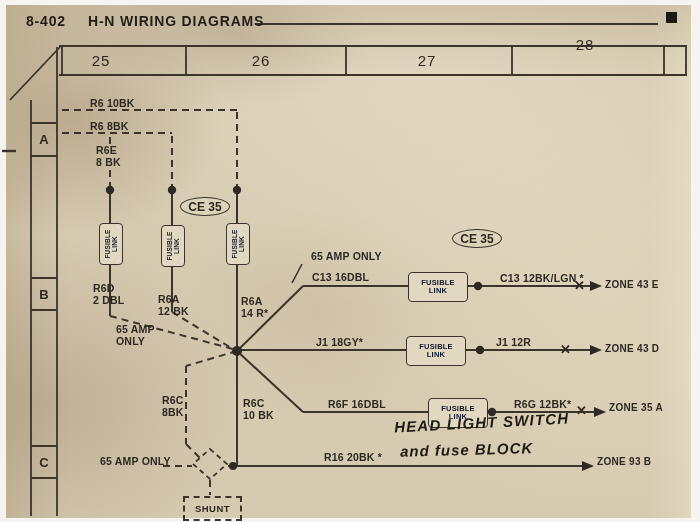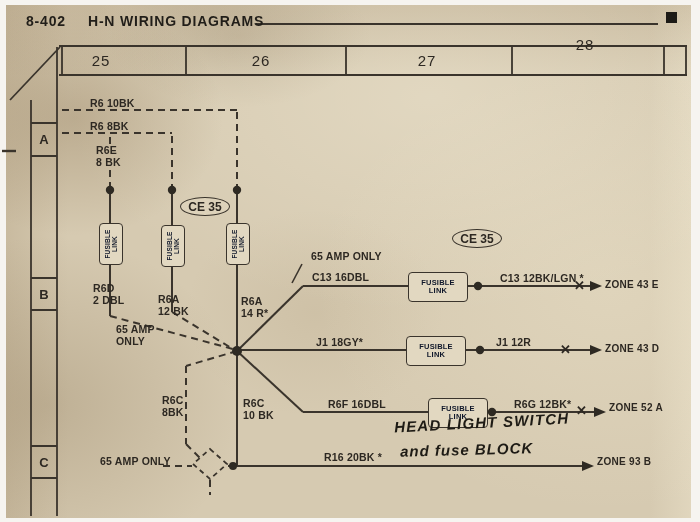--- a/index.html
+++ b/index.html
@@ -178,20 +178,21 @@
 10 BK</div>
     <div class="lbl" style="left:100px;top:456px">65 AMP ONLY</div>
     <div class="lbl" style="left:324px;top:452px">R16 20BK *</div>
 
     <div class="x" style="left:574px;top:279px">✕</div>
     <div class="x" style="left:560px;top:343px">✕</div>
     <div class="x" style="left:576px;top:404px">✕</div>
 
     <div class="zone" style="left:605px;top:279px">ZONE 43 E</div>
     <div class="zone" style="left:605px;top:343px">ZONE 43 D</div>
-    <div class="zone" style="left:609px;top:402px">ZONE 52 A</div>
+    <div class="zone" style="left:609px;top:402px">ZONE 35 A</div>
     <div class="zone" style="left:597px;top:456px">ZONE 93 B</div>
 
     <div class="hand l1" style="left:394px;top:414px">HEAD LIGHT SWITCH</div>
     <div class="hand l2" style="left:400px;top:441px">and fuse BLOCK</div>
 
+    <div class="shuntbox">SHUNT</div>
   </div>
 </div>
 
 </body></html>

